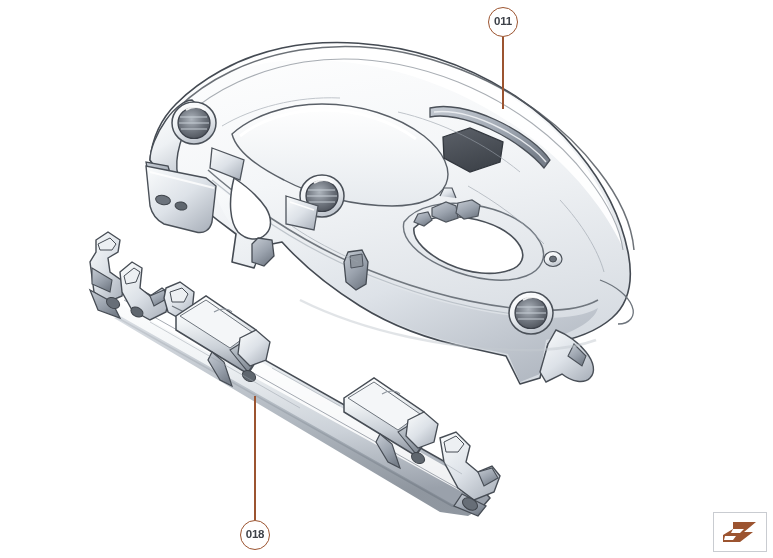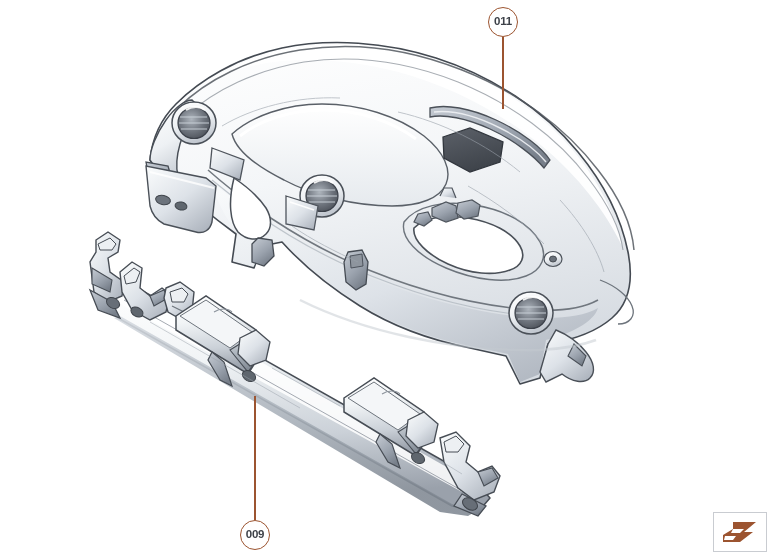--- a/index.html
+++ b/index.html
@@ -453,21 +453,21 @@
 
   </svg>
 
   <div class="leader" style="left:502px;top:37px;height:72px;"></div>
   <div class="callout" style="left:488px;top:7px;">
     <span>011</span>
   </div>
 
   <div class="leader" style="left:254px;top:396px;height:124px;"></div>
   <div class="callout" style="left:240px;top:520px;">
-    <span>009</span>
+    <span>018</span>
   </div>
 
   <div class="brandmark">
     <svg width="40" height="26" viewBox="0 0 40 26">
       <path d="M13,3 L36,3 L24,13 L33,13 L20,23 L3,23 L3,16 L13,10 Z" fill="#9c5430"></path>
       <path d="M3,16 L13,10 L13,16 L3,22 Z" fill="#ffffff" opacity="0.0"></path>
       <path d="M13,10 L24,10 L20,14 L11,14 Z" fill="#ffffff"></path>
       <path d="M5,17 L16,17 L13,21 L4,21 Z" fill="#ffffff"></path>
     </svg>
   </div>

